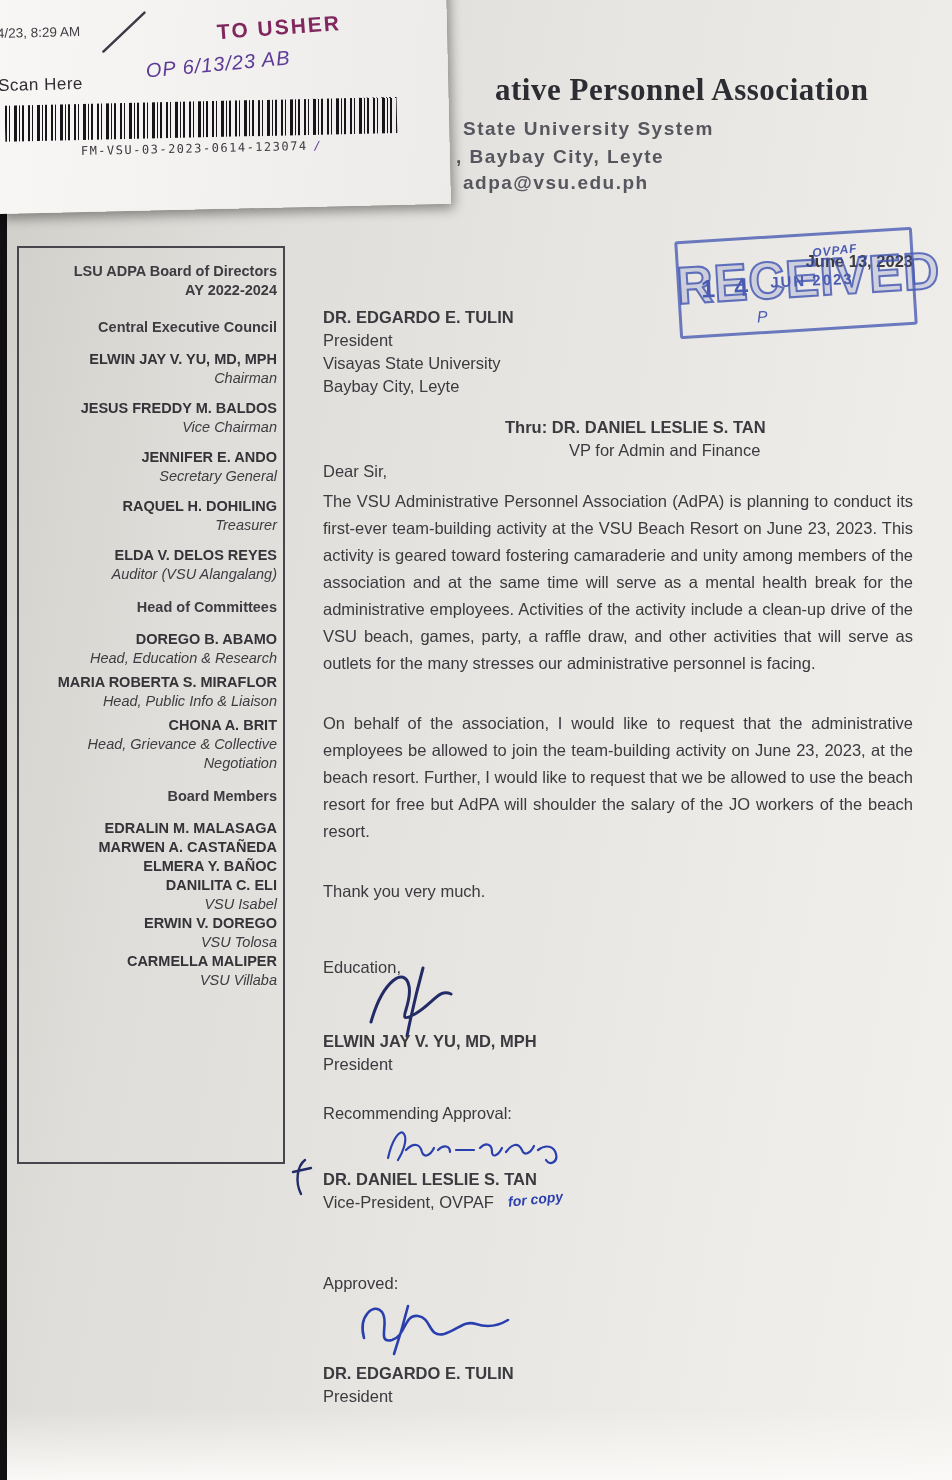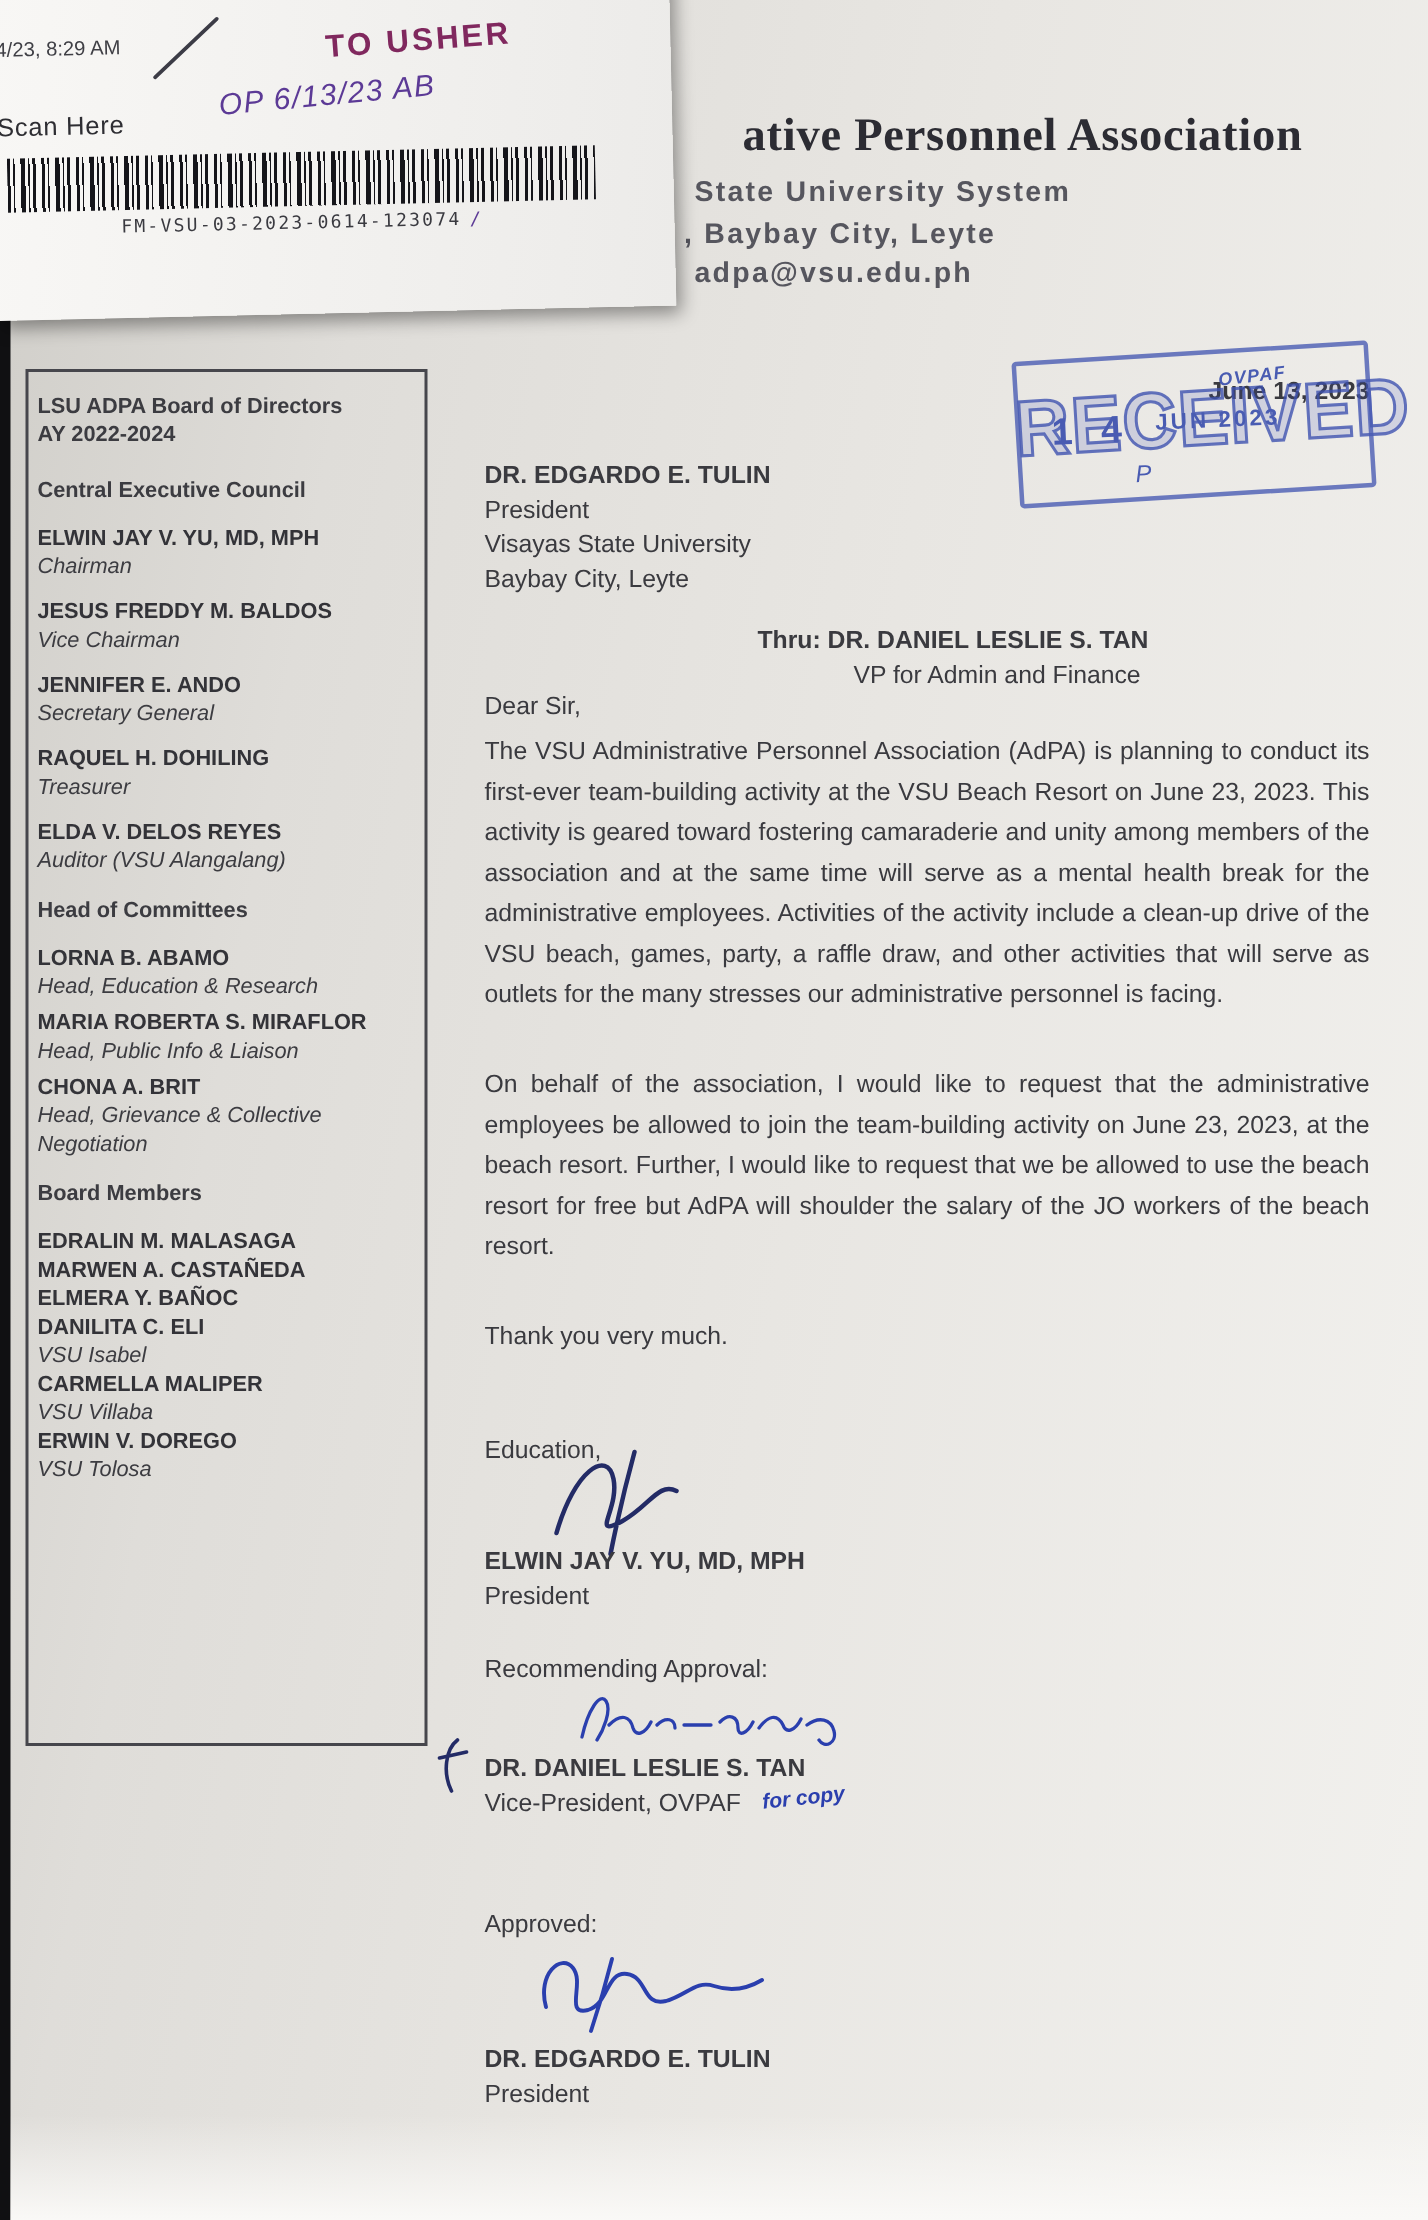--- a/index.html
+++ b/index.html
@@ -86,21 +86,21 @@
   .stamp-office{
     position:absolute;right:56px;top:12px;font-size:12px;font-style:italic;
     transform:rotate(-3deg);letter-spacing:1px;font-weight:600;
   }
   .stamp-initial{position:absolute;left:78px;bottom:8px;font-size:16px;font-style:italic;}
 
   
   .board{
     position:absolute;left:10px;top:246px;width:268px;height:918px;
     border:2px solid #46464c;box-sizing:border-box;
-    padding:14px 6px 0;text-align:left;color:#3c3c41;
+    padding:14px 6px 0;text-align:right;color:#3c3c41;
     font-size:14.5px;line-height:19px;
   }
   .b-title-block{font-weight:700;margin-bottom:18px;}
   .b-sec-head{font-weight:700;margin:14px 0 13px;}
   .b-entry{margin-bottom:11px;}
   .b-entry-c{margin-bottom:5px;}
   .b-entry-t{margin-bottom:0;}
   .b-name{font-weight:700;color:#333338;}
   .b-role{font-style:italic;}
 
@@ -184,21 +184,21 @@
       <div class="b-role">Treasurer</div>
     </div>
     <div class="b-entry">
       <div class="b-name">ELDA V. DELOS REYES</div>
       <div class="b-role">Auditor (VSU Alangalang)</div>
     </div>
 
     <div class="b-sec-head">Head of Committees</div>
 
     <div class="b-entry-c">
-      <div class="b-name">LORNA B. ABAMO</div>
+      <div class="b-name">DOREGO B. ABAMO</div>
       <div class="b-role">Head, Education &amp; Research</div>
     </div>
     <div class="b-entry-c">
       <div class="b-name">MARIA ROBERTA S. MIRAFLOR</div>
       <div class="b-role">Head, Public Info &amp; Liaison</div>
     </div>
     <div class="b-entry-c">
       <div class="b-name">CHONA A. BRIT</div>
       <div class="b-role">Head, Grievance &amp; Collective Negotiation</div>
     </div>
@@ -212,26 +212,26 @@
       <div class="b-name">MARWEN A. CASTAÑEDA</div>
     </div>
     <div class="b-entry-t">
       <div class="b-name">ELMERA Y. BAÑOC</div>
     </div>
     <div class="b-entry-t">
       <div class="b-name">DANILITA C. ELI</div>
       <div class="b-role">VSU Isabel</div>
     </div>
     <div class="b-entry-t">
+      <div class="b-name">ERWIN V. DOREGO</div>
+      <div class="b-role">VSU Tolosa</div>
+    </div>
+    <div class="b-entry-t">
       <div class="b-name">CARMELLA MALIPER</div>
       <div class="b-role">VSU Villaba</div>
-    </div>
-    <div class="b-entry-t">
-      <div class="b-name">ERWIN V. DOREGO</div>
-      <div class="b-role">VSU Tolosa</div>
     </div>
   </div>
 
   <div class="letter">
     <div class="abs l-date">June 13, 2023</div>
 
     <div class="abs l-recipient">
       <div class="l-rname">DR. EDGARDO E. TULIN</div>
       <div>President</div>
       <div>Visayas State University</div>

